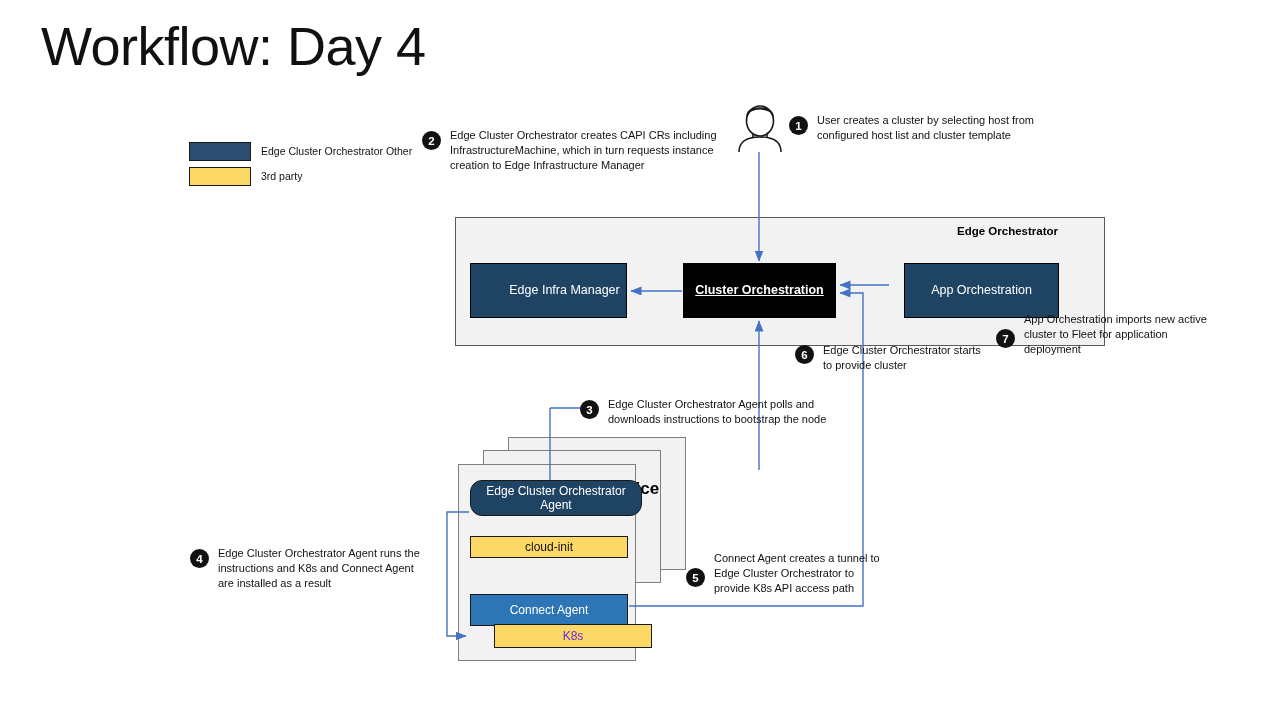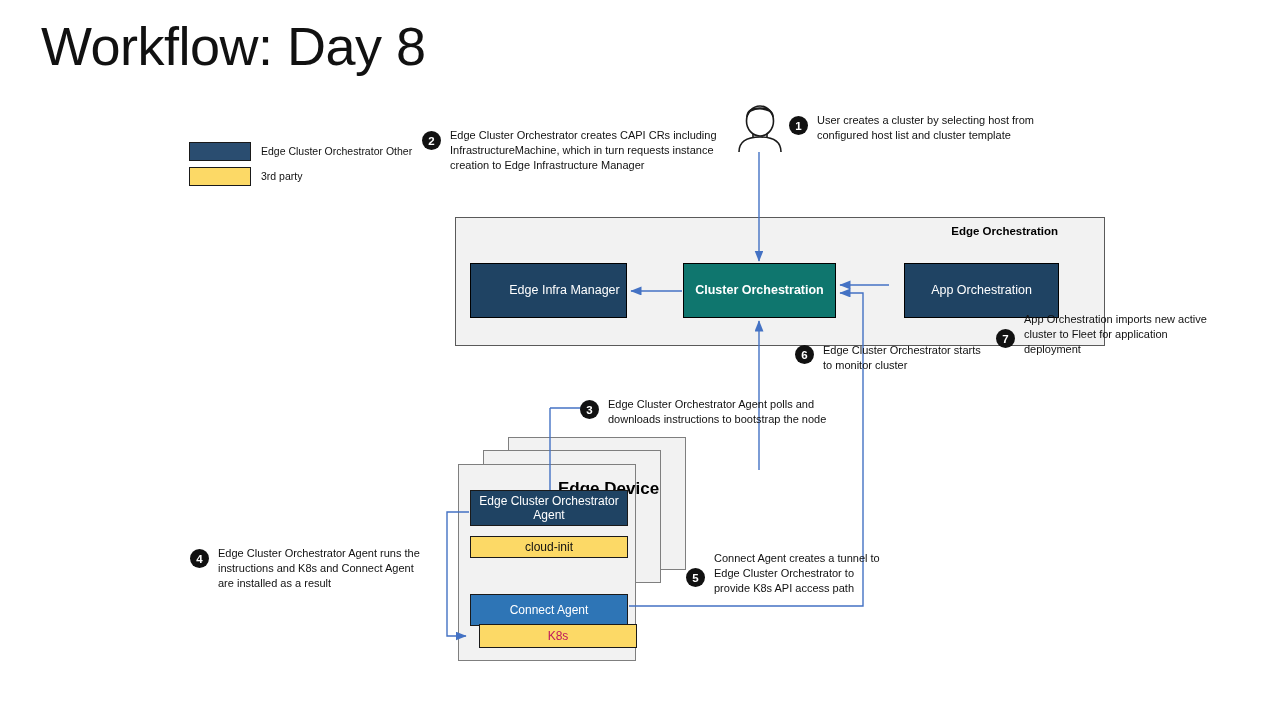--- a/index.html
+++ b/index.html
@@ -33,44 +33,44 @@
     position: absolute; right: 46px; top: 7px;
     font-size: 11.5px; font-weight: bold; color: #000;
   }
 
   .node-box {
     position: absolute; border: 1px solid #000;
     display: flex; align-items: center; justify-content: center;
     text-align: center; color: #ffffff; font-size: 12.5px; line-height: 1.15;
   }
   #box-edge-infra-manager { left: 470px; top: 263px; width: 157px; height: 55px; background: #1F4363; padding-left: 32px; }
-  #box-cluster-orchestration { left: 683px; top: 263px; width: 153px; height: 55px; background: #0f766e; font-weight: bold; }
+  #box-cluster-orchestration { left: 683px; top: 263px; width: 153px; height: 55px; background: #000000; font-weight: bold; text-decoration: underline; }
   #box-app-orchestration { left: 904px; top: 263px; width: 155px; height: 55px; background: #1F4363; }
 
   
   .device-sheet {
     position: absolute; background: #f2f2f2; border: 1px solid #7f7f7f;
   }
   #device-sheet-back  { left: 508px; top: 437px; width: 178px; height: 133px; }
   #device-sheet-mid   { left: 483px; top: 450px; width: 178px; height: 133px; }
   #device-sheet-front { left: 458px; top: 464px; width: 178px; height: 197px; }
 
   #edge-device-title {
     position: absolute; left: 558px; top: 479px;
     font-size: 17px; font-weight: bold; color: #000;
   }
   .device-box {
     position: absolute; border: 1px solid #1a1a1a;
     display: flex; align-items: center; justify-content: center;
     text-align: center; font-size: 12px; line-height: 1.2;
   }
-  #box-eco-agent   { left: 470px; top: 490px; width: 158px; height: 36px; background: #1F4363; color: #fff; }
+  #box-eco-agent   { left: 470px; top: 480px; width: 172px; height: 36px; background: #1F4363; color: #fff; border-radius: 12px; }
   #box-cloud-init  { left: 470px; top: 536px; width: 158px; height: 22px; background: #FCD966; color: #111; }
   #box-connect-agent { left: 470px; top: 594px; width: 158px; height: 32px; background: #2E75B6; color: #fff; }
-  #box-k8s         { left: 479px; top: 624px; width: 158px; height: 24px; background: #FCD966; color: #be185d; }
+  #box-k8s         { left: 494px; top: 624px; width: 158px; height: 24px; background: #FCD966; color: #6d28d9; }
 
   
   .callout { position: absolute; display: flex; align-items: flex-start; }
   .badge {
     flex: 0 0 auto; width: 19px; height: 19px; border-radius: 50%;
     background: #111111; color: #ffffff; font-size: 11.5px; font-weight: bold;
     display: flex; align-items: center; justify-content: center;
   }
   .callout-text {
     margin-left: 9px; font-size: 11px; line-height: 1.38; color: #111111;
@@ -91,35 +91,35 @@
   #callout-7 .callout-text { margin-top: -17px; }
 
   
   #arrow-layer, #person-layer { position: absolute; left: 0; top: 0; width: 1280px; height: 720px; pointer-events: none; }
 </style>
 </head>
 <body>
 
 <div id="slide">
 
-  <div id="page-title">Workflow: Day 8</div>
+  <div id="page-title">Workflow: Day 4</div>
 
   <div id="legend">
     <div class="legend-row">
       <div class="legend-swatch" style="background:#2A4D70"></div>
       <div class="legend-label">Edge Cluster Orchestrator Other</div>
     </div>
     <div class="legend-row">
       <div class="legend-swatch" style="background:#FCD966"></div>
       <div class="legend-label">3rd party</div>
     </div>
   </div>
 
   <div id="edge-orch-container">
-    <div id="edge-orch-title">Edge Orchestration</div>
+    <div id="edge-orch-title">Edge Orchestrator</div>
   </div>
 
   <div class="device-sheet" id="device-sheet-back"></div>
   <div class="device-sheet" id="device-sheet-mid"></div>
   <div class="device-sheet" id="device-sheet-front"></div>
   <div id="edge-device-title">Edge Device</div>
 
   <svg id="arrow-layer" viewBox="0 0 1280 720">
     <defs>
       <marker id="ah" markerWidth="9" markerHeight="9" refX="7.5" refY="3.2" orient="auto">
@@ -194,20 +194,20 @@
   <div class="callout" id="callout-4">
     <div class="badge">4</div>
     <div class="callout-text">Edge Cluster Orchestrator Agent runs the instructions and K8s and Connect Agent are installed as a result</div>
   </div>
   <div class="callout" id="callout-5">
     <div class="badge">5</div>
     <div class="callout-text">Connect Agent creates a tunnel to Edge Cluster Orchestrator to provide K8s API access path</div>
   </div>
   <div class="callout" id="callout-6">
     <div class="badge">6</div>
-    <div class="callout-text">Edge Cluster Orchestrator starts to monitor cluster</div>
+    <div class="callout-text">Edge Cluster Orchestrator starts to provide cluster</div>
   </div>
   <div class="callout" id="callout-7">
     <div class="badge">7</div>
     <div class="callout-text">App Orchestration imports new active cluster to Fleet for application deployment</div>
   </div>
 
 </div>
 
 </body></html>

